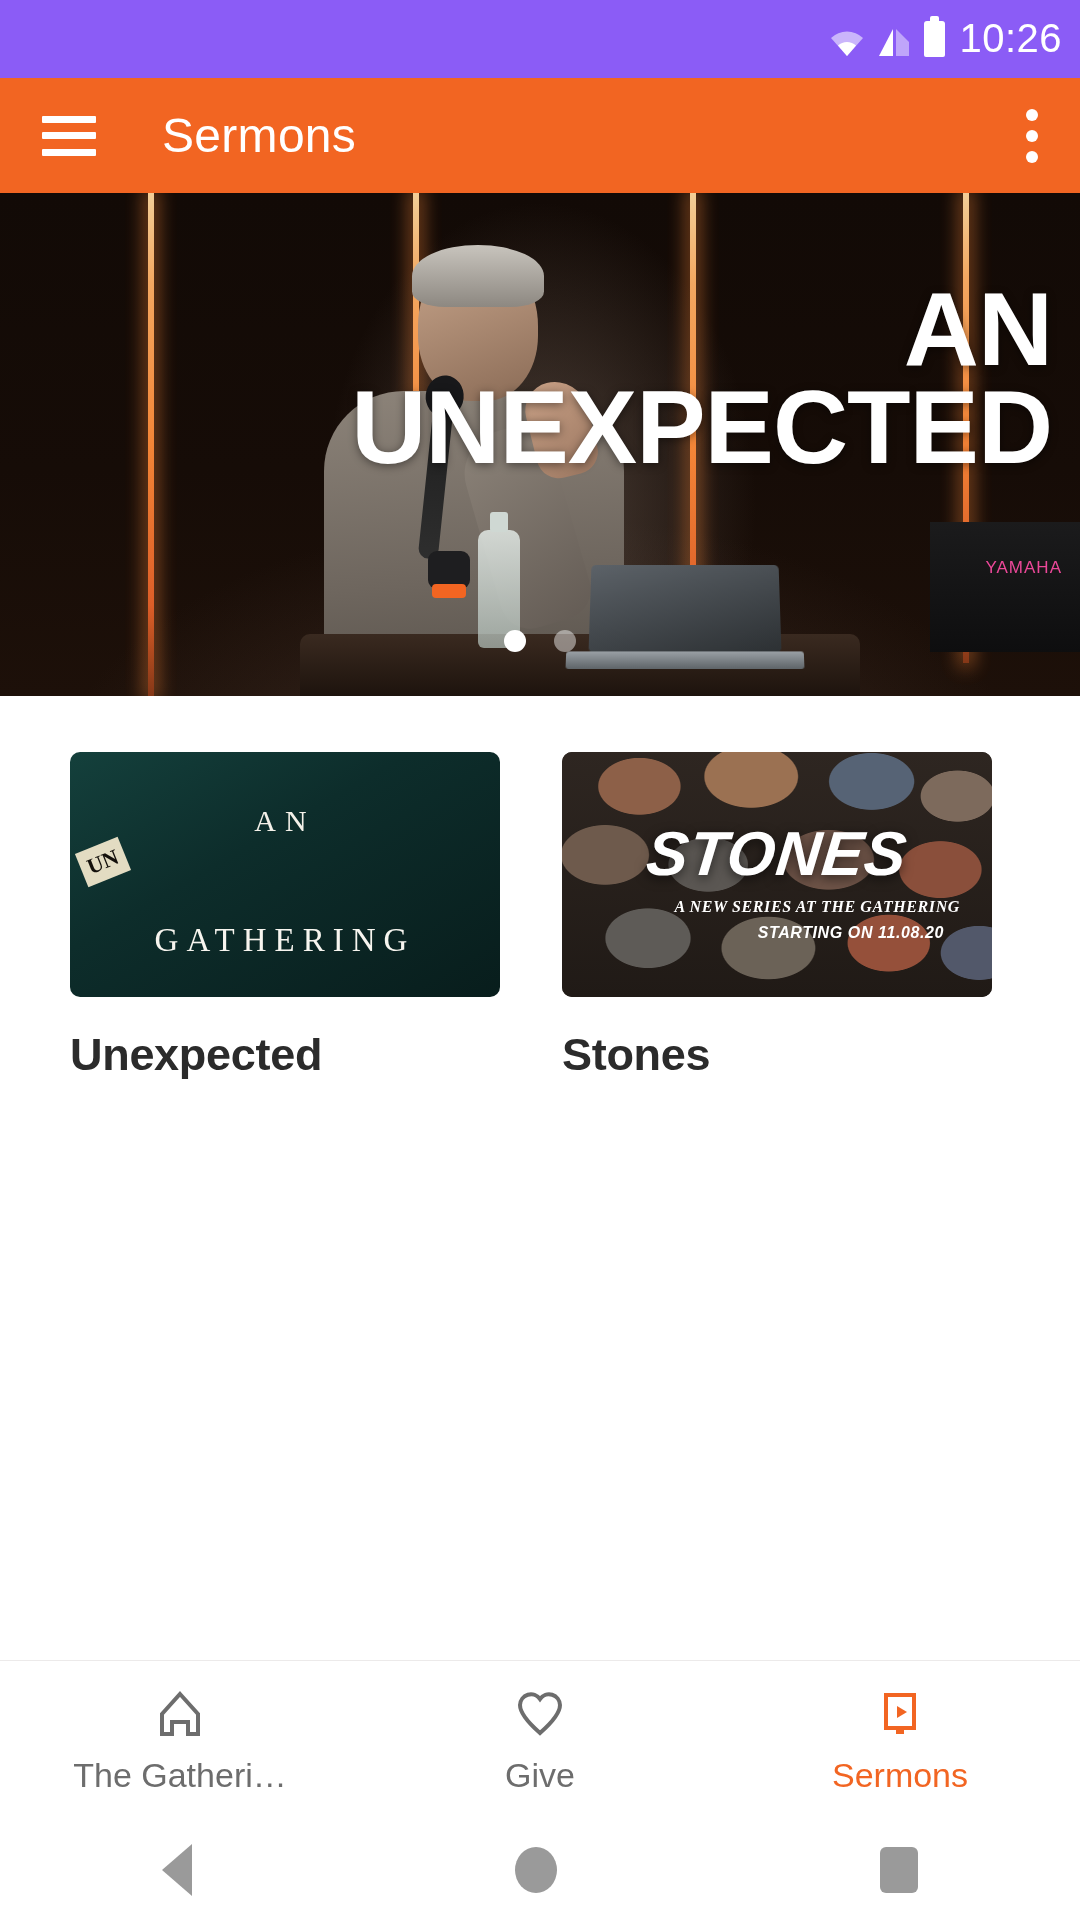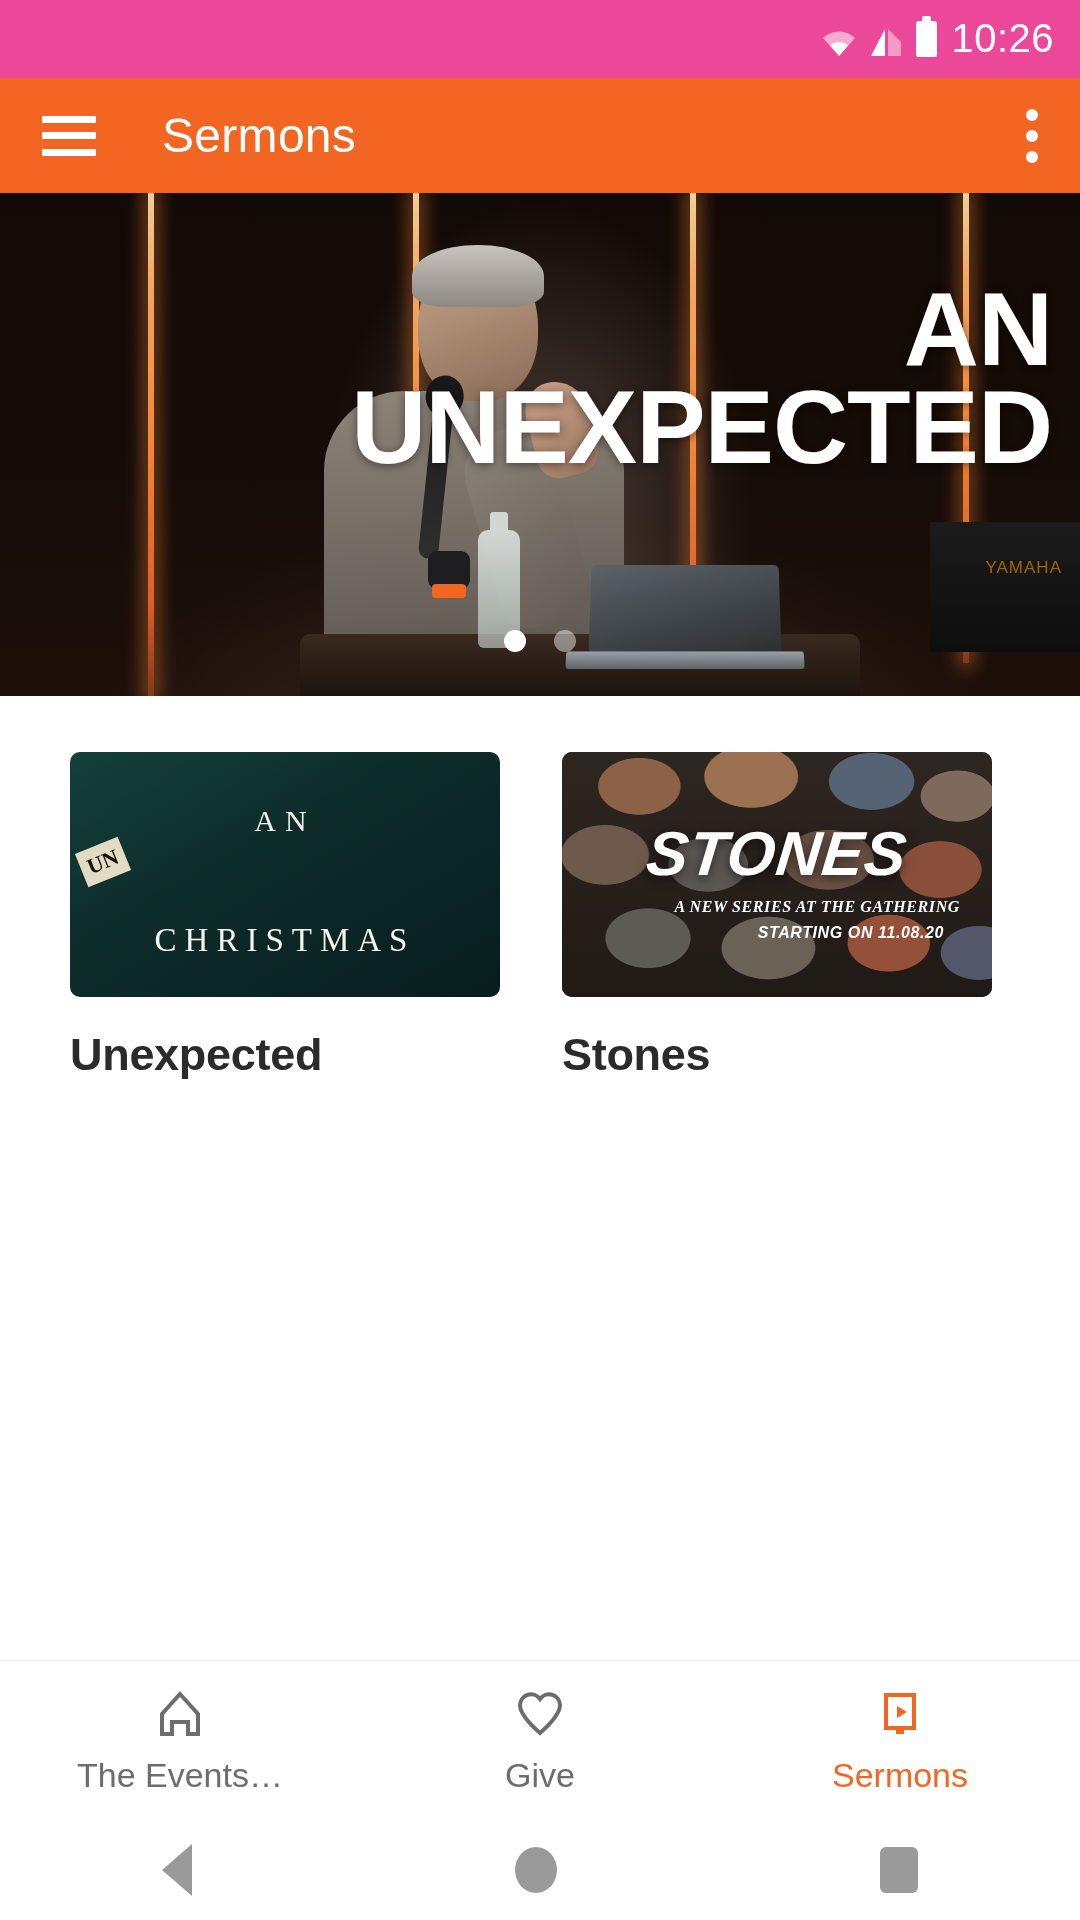--- a/index.html
+++ b/index.html
@@ -6,23 +6,23 @@
   html, body {
     width:1080px; height:1920px;
     background:#ffffff;
     font-family:"Liberation Sans", sans-serif;
     overflow:hidden;
   }
   .phone { position:relative; width:1080px; height:1920px; background:#fff; }
 
   
   .statusbar {
-    height:78px; background:#ec4899;
+    height:78px; background:#8b5cf6;
     display:flex; align-items:center; justify-content:flex-end;
-    padding-right:26px; gap:14px;
+    padding-right:18px; gap:14px;
   }
   .sb-icons { display:flex; align-items:flex-end; gap:13px; }
   .wifi-ico { width:34px; height:28px; position:relative; }
   .wifi-ico svg { display:block; }
   .sig-ico { width:34px; height:30px; }
   .bat-ico { width:21px; height:36px; background:#fff; border-radius:3px 3px 2px 2px; position:relative; }
   .bat-ico:before {
     content:""; position:absolute; top:-5px; left:6px; width:9px; height:5px;
     background:#fff; border-radius:2px 2px 0 0;
   }
@@ -91,21 +91,21 @@
     border-radius:10px 10px 6px 6px; }
   .bottle:before { content:""; position:absolute; top:-18px; left:12px; width:18px; height:20px;
     background:#cfd8d3; border-radius:3px; }
   .laptop { position:absolute; left:590px; bottom:44px; width:190px; height:88px;
     background:linear-gradient(165deg,#5c6268,#2c3033); border-radius:5px;
     transform:perspective(300px) rotateX(6deg); }
   .laptop:after { content:""; position:absolute; left:-22px; bottom:-16px; width:234px; height:17px;
     background:linear-gradient(180deg,#9aa0a5,#5e6468); border-radius:3px; }
   .amp { position:absolute; right:0; bottom:44px; width:150px; height:130px;
     background:linear-gradient(180deg,#1b1b1c,#0e0e0f); }
-  .amp-label { position:absolute; right:18px; bottom:118px; color:#a16207; font-size:17px; letter-spacing:1px; }
+  .amp-label { position:absolute; right:18px; bottom:118px; color:#ec4899; font-size:17px; letter-spacing:1px; }
 
   
   .hero-title { position:absolute; right:28px; top:88px; width:870px;
     text-align:right; color:#fff; font-weight:bold; line-height:0.94;
     font-size:104px; letter-spacing:-1px; text-shadow:0 2px 10px rgba(0,0,0,.45); }
   .hero-title span { display:block; }
 
   
   .hero-dots { position:absolute; left:0; right:0; bottom:44px; display:flex;
     justify-content:center; gap:28px; }
@@ -255,21 +255,21 @@
   </div>
 
   <div class="content">
     <div class="grid">
 
       <div class="card">
         <div class="card-art art-xmas">
           <div class="needles"></div>
           <div class="t-an">AN</div>
           <div class="t-un">UN</div>
-          <div class="t-xmas">CHRISTMAS</div>
+          <div class="t-xmas">GATHERING</div>
         </div>
         <div class="card-label">Unexpected</div>
       </div>
 
       <div class="card">
         <div class="card-art art-stones">
           <div class="rocks"></div>
           <div class="s-title">STONES</div>
           <div class="s-sub1">A NEW SERIES AT THE GATHERING</div>
           <div class="s-sub2">STARTING ON 11.08.20</div>
@@ -281,21 +281,21 @@
   </div>
 
   <div class="bottomnav">
 
     <div class="navitem">
       <span class="ico">
         <svg width="52" height="52" viewBox="0 0 52 52" fill="none" stroke="#6D6D6D" stroke-width="4">
           <path d="M26 6 L44 26 L44 46 L34 46 L34 34 L18 34 L18 46 L8 46 L8 26 Z"></path>
         </svg>
       </span>
-      <span class="lbl">The Events…</span>
+      <span class="lbl">The Gatheri…</span>
     </div>
 
     <div class="navitem">
       <span class="ico">
         <svg width="52" height="52" viewBox="0 0 52 52" fill="none" stroke="#6D6D6D" stroke-width="4">
           <path d="M26 45 C10 31 6 23 6 17 A11 11 0 0 1 26 11 A11 11 0 0 1 46 17 C46 23 42 31 26 45 Z"></path>
         </svg>
       </span>
       <span class="lbl">Give</span>
     </div>

